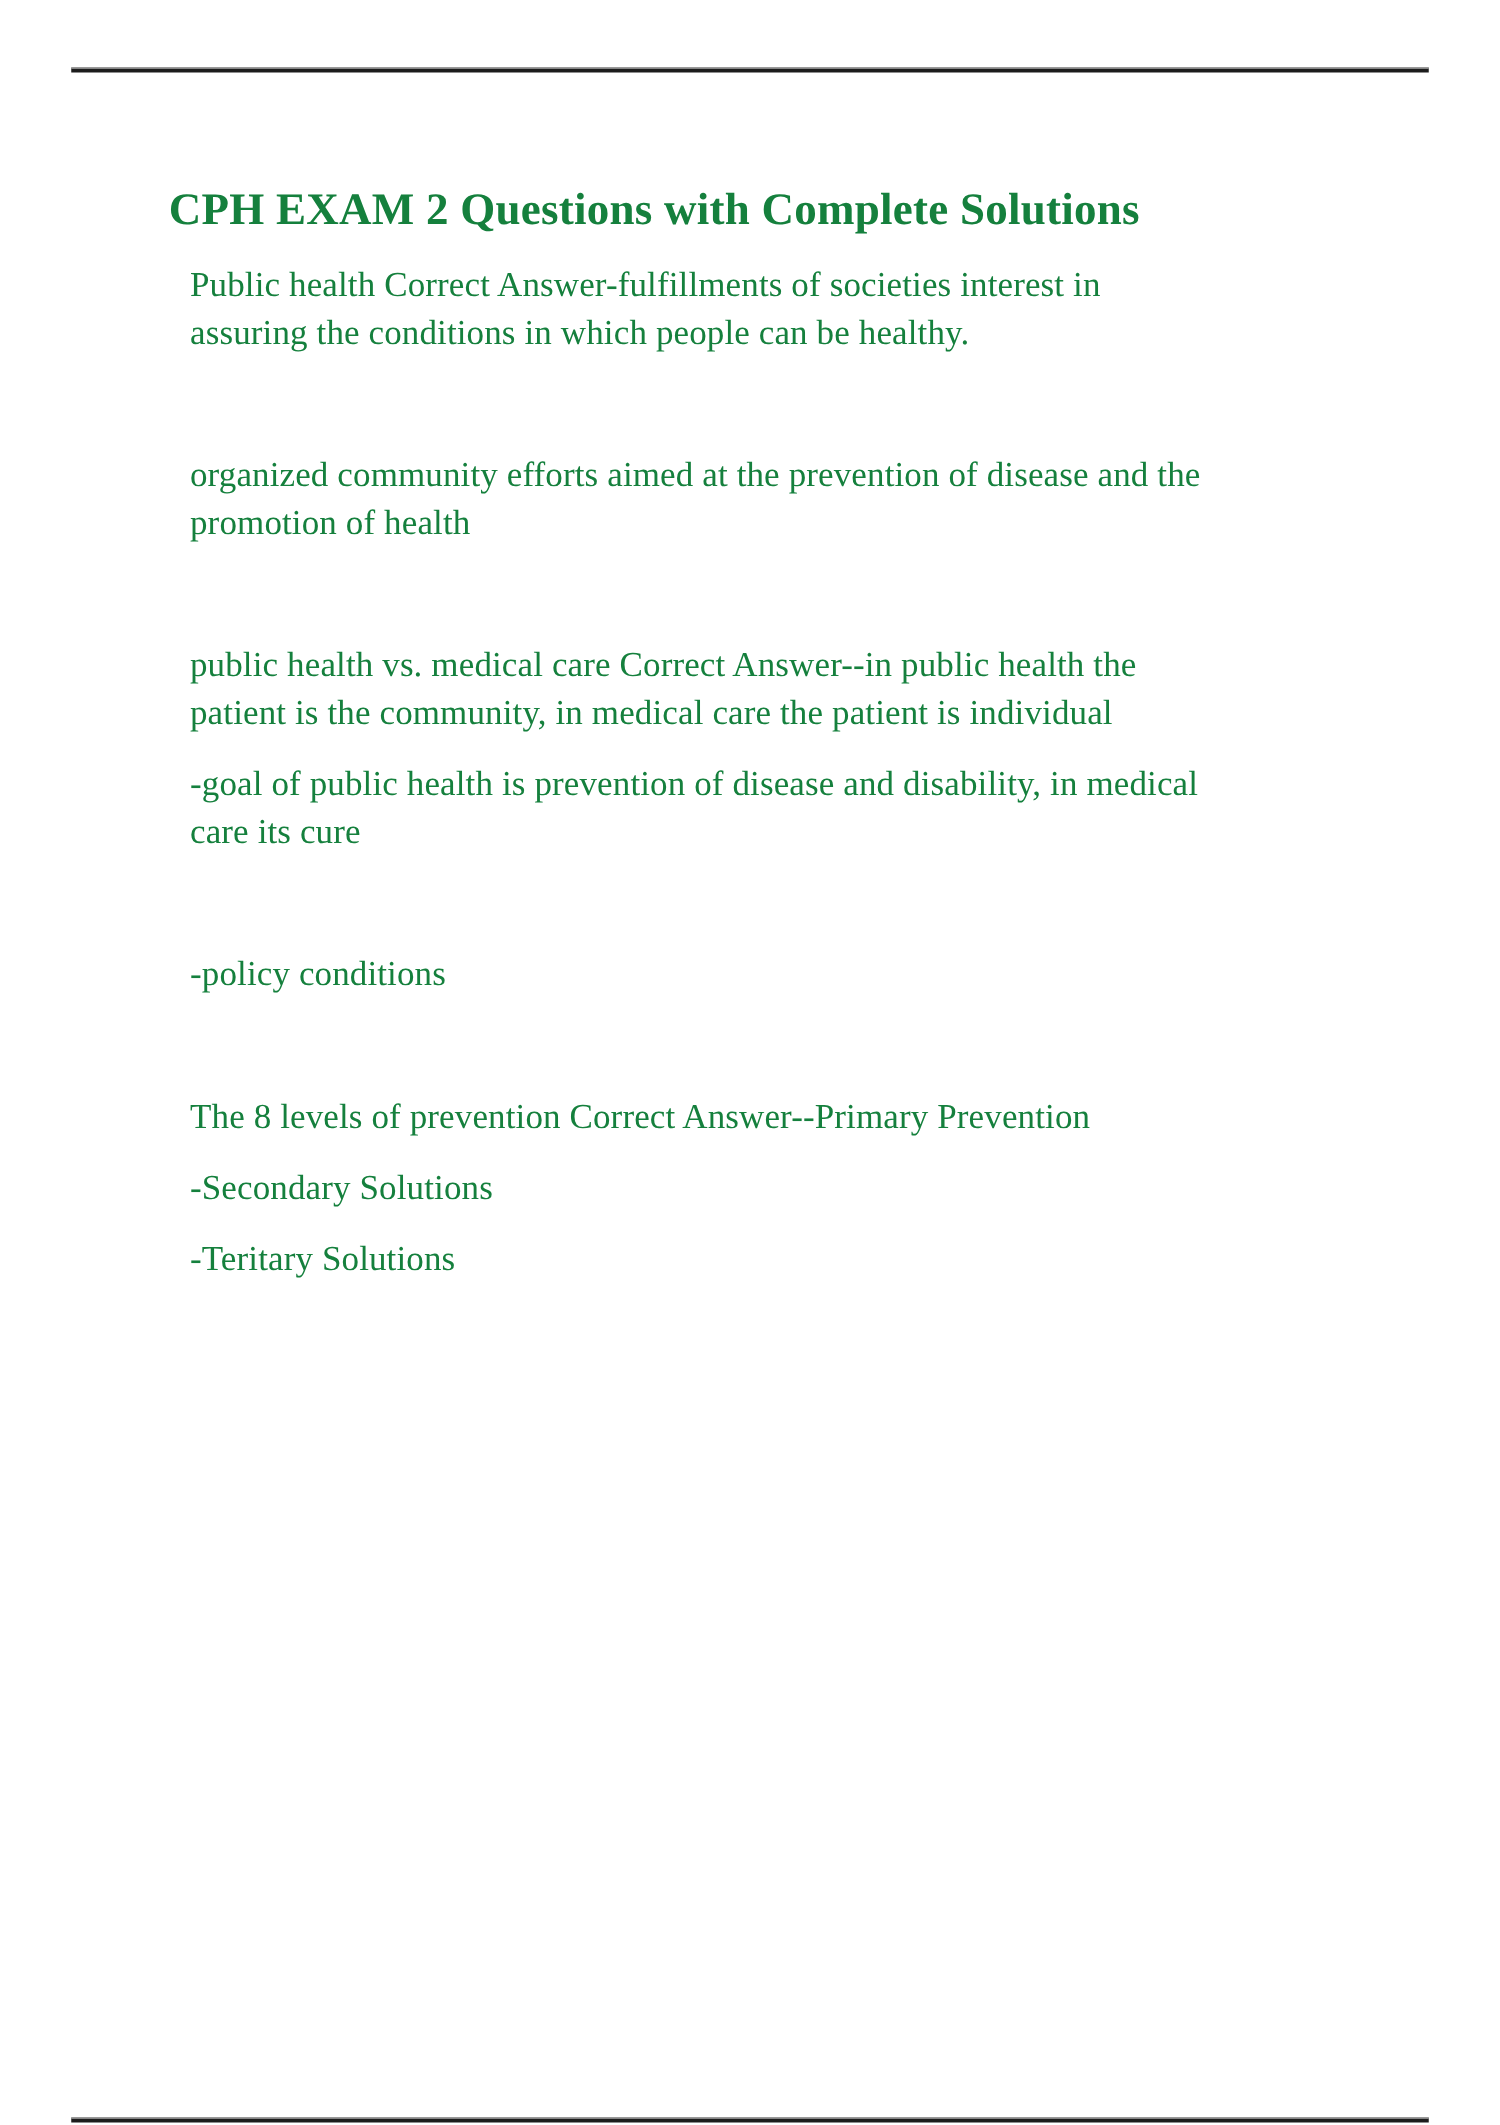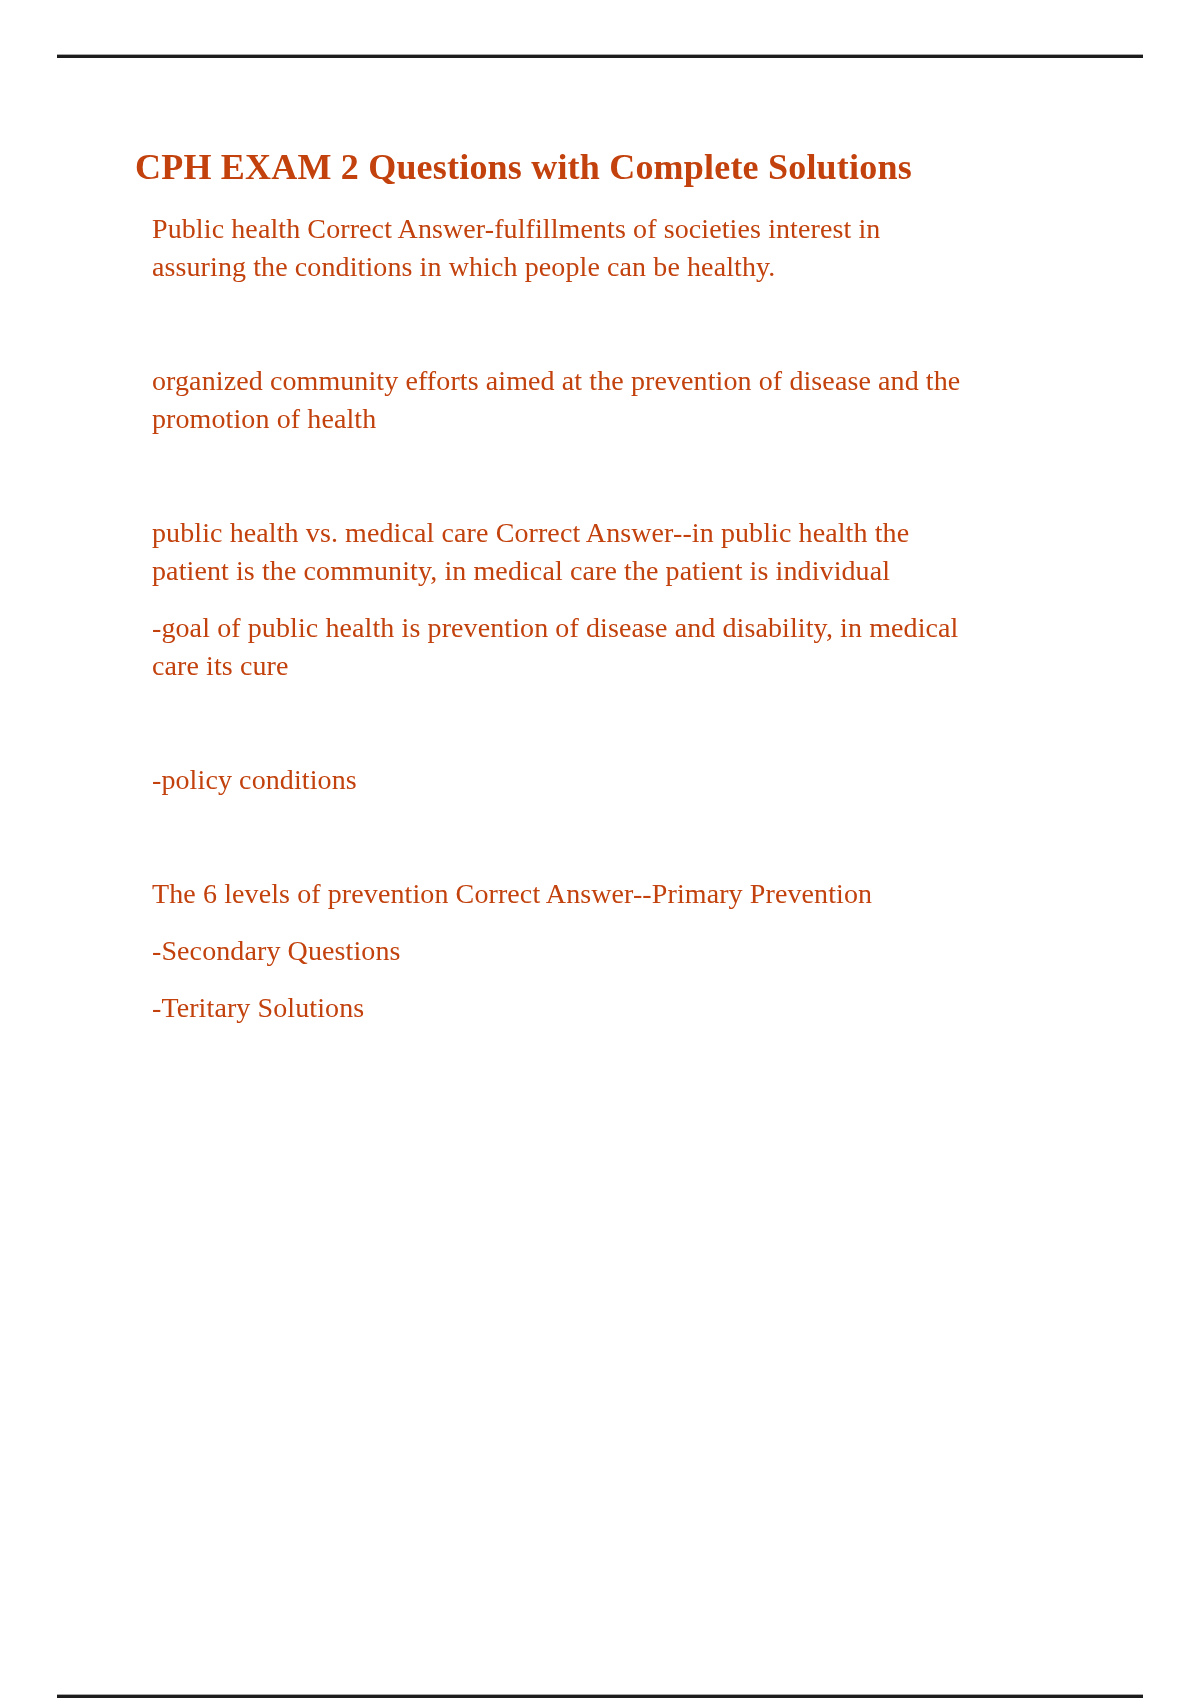--- a/index.html
+++ b/index.html
@@ -7,21 +7,21 @@
     padding: 0;
     background: #ffffff;
   }
   .page {
     position: relative;
     width: 1200px;
     height: 1700px;
     background: #ffffff;
     overflow: hidden;
     font-family: "Liberation Serif", "DejaVu Serif", serif;
-    color: #c2410c;
+    color: #15803d;
   }
   .rule {
     position: absolute;
     left: 57px;
     width: 1086px;
     height: 3px;
     background: #1c1c1c;
     border-top: 1px solid #a8a8a8;
   }
   .rule-top { top: 54px; }
@@ -78,22 +78,22 @@
 patient is the community, in medical care the patient is individual</p>
       <p class="para">-goal of public health is prevention of disease and disability, in medical
 care its cure</p>
     </div>
 
     <div class="qa-block">
       <p class="para">-policy conditions</p>
     </div>
 
     <div class="qa-block">
-      <p class="para">The 6 levels of prevention Correct Answer--Primary Prevention</p>
-      <p class="para">-Secondary Questions</p>
+      <p class="para">The 8 levels of prevention Correct Answer--Primary Prevention</p>
+      <p class="para">-Secondary Solutions</p>
       <p class="para">-Teritary Solutions</p>
     </div>
 
 
   </div>
 
   <div class="rule rule-bottom"></div>
 
 </div>
 

